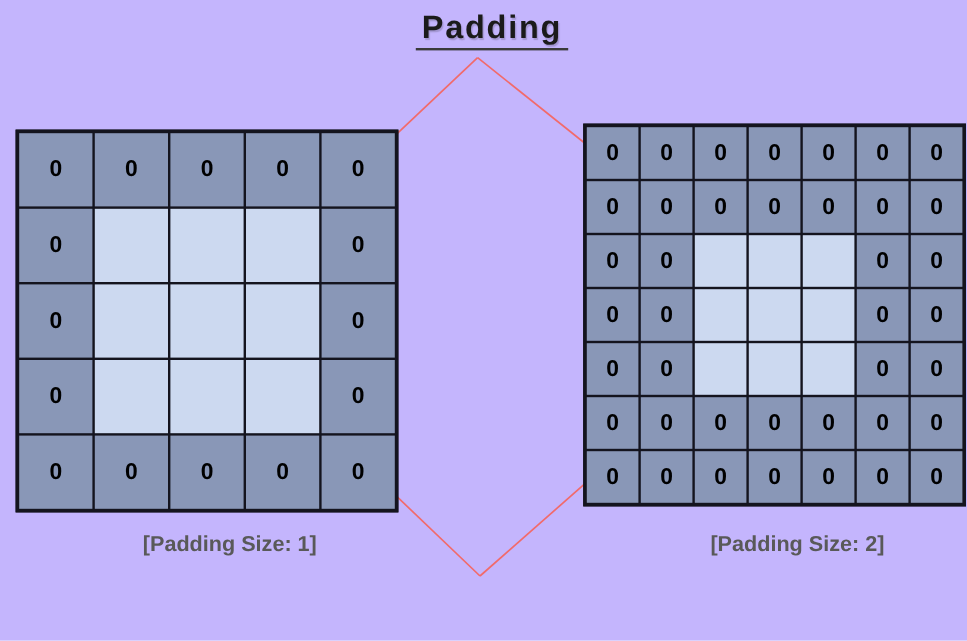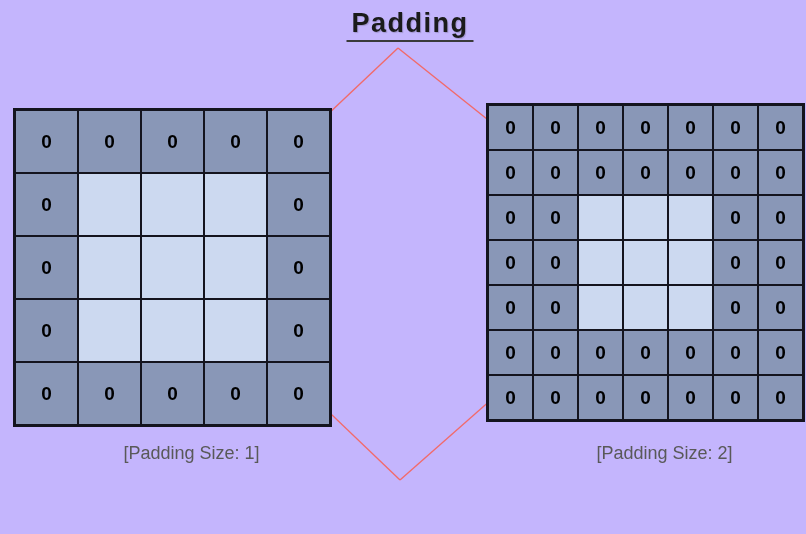--- a/index.html
+++ b/index.html
@@ -63,21 +63,21 @@
     font-weight:bold;font-size:19px;color:#000000;
   }
   .cell.pad{background:var(--padding-cell);}
   .cell.img{background:var(--image-cell);}
   .caption{
     position:absolute;
     top:443px;
     width:317px;
     text-align:center;
     font-size:18px;
-    font-weight:normal;
+    font-weight:bold;
     color:var(--caption-text);
     white-space:nowrap;
   }
   .caption-0{left:33px;}
   .caption-1{left:506px;}
 </style>
 </head>
 <body>
 
 <div class="canvas">

